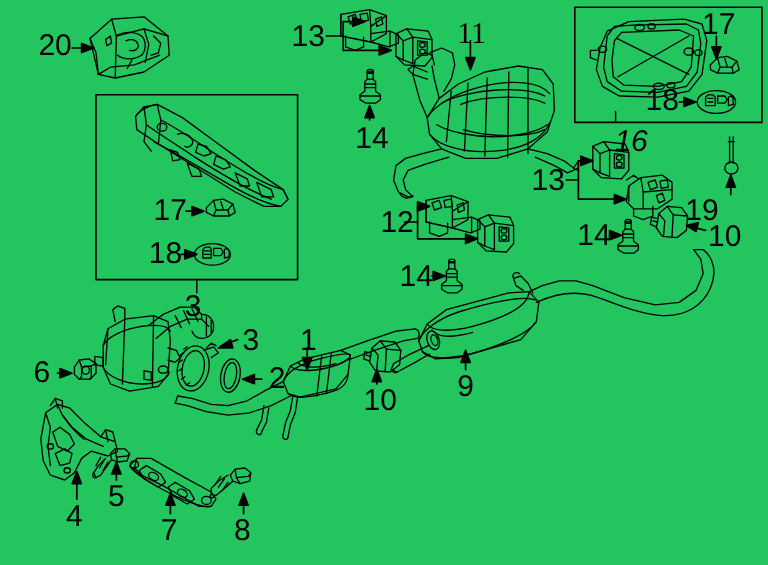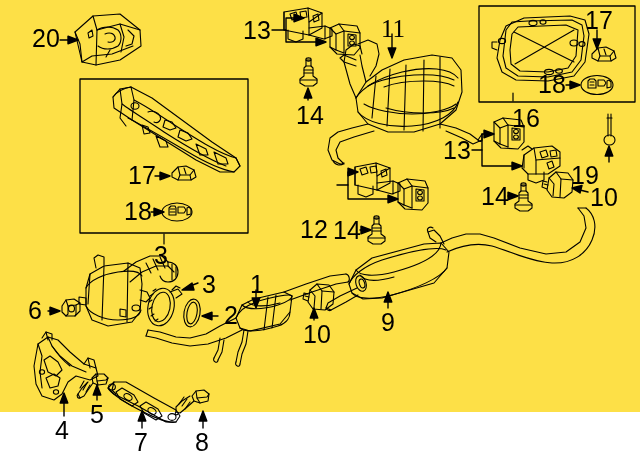--- a/index.html
+++ b/index.html
@@ -1,17 +1,17 @@
 <!DOCTYPE html>
 <html><head>
 <meta charset="utf-8">
 <style>
   html,body{margin:0;padding:0;background:#ffffff;}
   body{width:640px;height:471px;overflow:hidden;font-family:"Liberation Sans",sans-serif;}
-  #stage{position:relative;width:640px;height:412px;background:#fde047;}
+  #stage{position:relative;width:640px;height:471px;background:#22c55e;}
   #stage svg{position:absolute;left:0;top:0;}
   .callout{position:absolute;font-family:"Liberation Sans",sans-serif;font-size:25px;font-weight:400;color:#000;line-height:1;white-space:nowrap;}
 </style>
 </head>
 <body>
 
 <div id="stage">
 
 <svg width="640" height="471" viewBox="0 0 640 471" fill="none" stroke="#000" stroke-width="1.1" stroke-linejoin="round" stroke-linecap="round">
 
@@ -452,25 +452,25 @@
     <path d="M203 411 L199.2 421 L206.8 421 Z"></path>
   </g>
 </svg>
 
 <div class="callout" style="left:32px;top:26px;">20</div>
 <div class="callout" style="left:243px;top:18px;">13</div>
 <div class="callout" style="left:381px;top:16px;font-family:Liberation Serif, serif;">11</div>
 <div class="callout" style="left:585px;top:8px;">17</div>
 <div class="callout" style="left:538px;top:72px;">18</div>
 <div class="callout" style="left:296px;top:103px;">14</div>
-<div class="callout" style="left:512px;top:106px;">16</div>
+<div class="callout" style="left:512px;top:106px;font-style:italic;">16</div>
 <div class="callout" style="left:443px;top:138px;">13</div>
 <div class="callout" style="left:128px;top:163px;">17</div>
 <div class="callout" style="left:571px;top:163px;">19</div>
-<div class="callout" style="left:300px;top:173px;margin-top:44px;">12</div>
+<div class="callout" style="left:317px;top:173px;">12</div>
 <div class="callout" style="left:124px;top:199px;">18</div>
 <div class="callout" style="left:481px;top:184px;">14</div>
 <div class="callout" style="left:590px;top:185px;">10</div>
 <div class="callout" style="left:333px;top:218px;">14</div>
 <div class="callout" style="left:154px;top:243px;">3</div>
 <div class="callout" style="left:202px;top:272px;">3</div>
 <div class="callout" style="left:250px;top:272px;">1</div>
 <div class="callout" style="left:28px;top:298px;">6</div>
 <div class="callout" style="left:224px;top:303px;">2</div>
 <div class="callout" style="left:303px;top:322px;">10</div>

